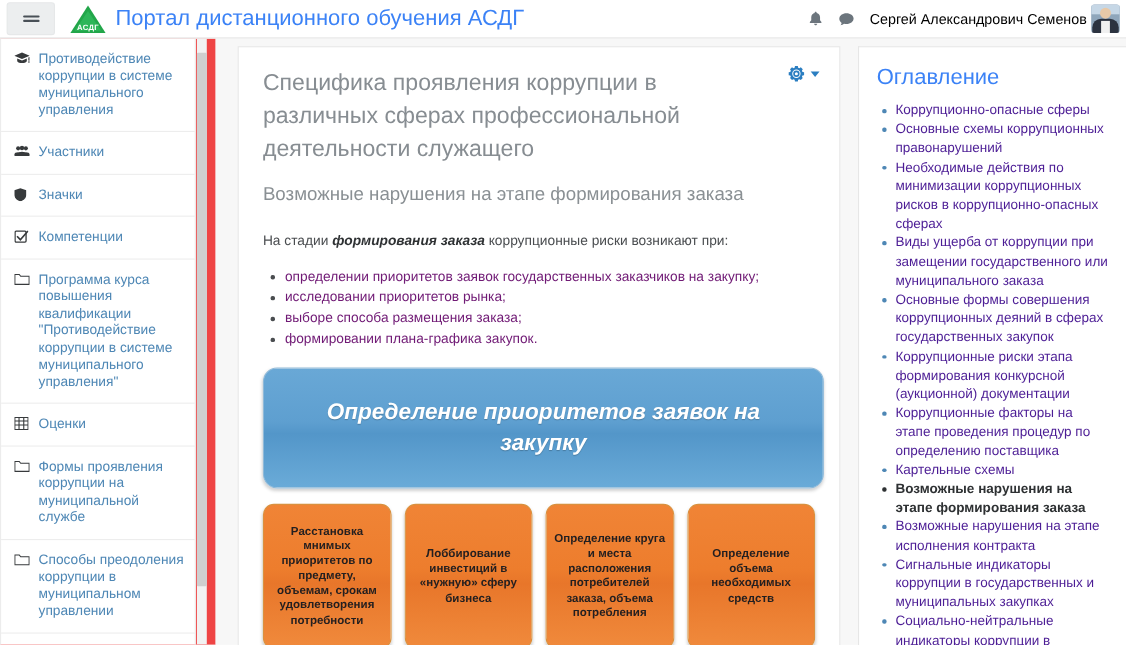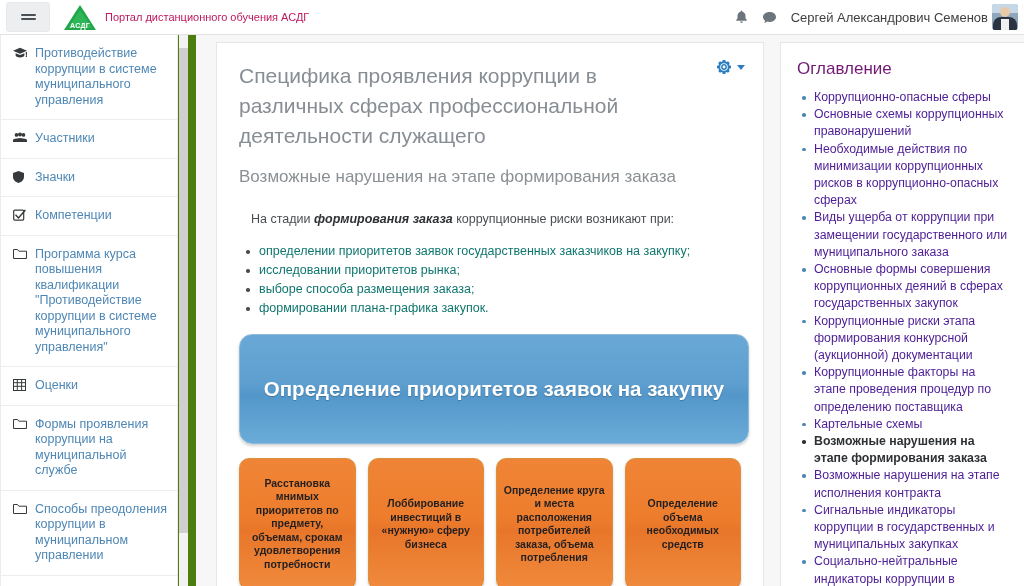--- a/index.html
+++ b/index.html
@@ -55,32 +55,32 @@
     border-right: 12px solid transparent;
     border-bottom: 18px solid #2eb659;
   }
   .logo-pyramid .logo-word {
     position:absolute; left:0; bottom:1px; width:32px;
     text-align:center; font-size:7px; font-weight:bold;
     color:#ffffff; letter-spacing:0.3px;
     font-family:"Liberation Sans", sans-serif;
   }
   .brand-title {
-    font-size: 11px; color: #be185d; white-space: nowrap;
+    font-size: 20px; color: #3b82f6; white-space: nowrap;
   }
   .nav-right {
     margin-left: auto; display:flex; align-items:center;
     padding-right: 6px;
   }
   .nav-icon {
     color:#6c757d; margin-right: 14px; font-size:13px;
     display:flex; align-items:center; cursor:pointer;
   }
   .user-name {
-    font-size: 13px; color:#404040; margin-right:4px; cursor:pointer;
+    font-size: 13px; color:#000000; margin-right:4px; cursor:pointer;
     white-space:nowrap;
   }
   .avatar {
     width:26px; height:26px; border-radius:3px; overflow:hidden;
     background:#8fa6bb; position:relative; cursor:pointer;
     flex:none;
   }
   .avatar .head {
     position:absolute; left:8px; top:3px; width:10px; height:10px;
     border-radius:50%; background:#e8c9a8;
@@ -102,21 +102,21 @@
   .page {
     position:absolute; top:35px; left:0;
     width:1024px; height:551px;
     background:#f7f7f7;
   }
 
   
   .drawer {
     position:absolute; left:0; top:0;
     width:196px; height:551px;
-    background:#4d7c0f;
+    background:#ef4444;
     overflow:hidden;
   }
   .nav-list {
     margin:0; padding:0; list-style:none;
     width:178px;
     background:#ffffff;
     border:1px solid #ececec;
     border-top:none;
   }
   .nav-item {
@@ -180,44 +180,45 @@
   .page-title {
     font-size:21px; color:#878d92; font-weight:400;
     line-height:30px; margin:0 0 14px 0;
     max-width:430px;
   }
   .section-title {
     font-size:17px; color:#8a9094; font-weight:400;
     line-height:24px; margin:0 0 22px 0;
   }
   .lead-text {
-    font-size:12.5px; color:#4a4d50; line-height:17px; margin:0 0 14px 12px;
+    font-size:12.5px; color:#4a4d50; line-height:17px; margin:0 0 14px 0;
   }
   .lead-text b { font-weight:bold; font-style:italic; color:#2e3133; }
   ul.risk-list {
     margin:0 0 16px 0; padding-left:20px; list-style:none;
   }
   ul.risk-list li {
-    font-size:12.5px; color:#0f766e; line-height:19px; position:relative;
+    font-size:12.5px; color:#701a75; line-height:19px; position:relative;
   }
   ul.risk-list li:before {
     content:""; position:absolute; left:-13px; top:8px;
     width:3.5px; height:3.5px; background:#4a4d50; border-radius:50%;
   }
 
   
   .diagram { position:relative; margin-top:4px; }
   .blue-box {
     width:510px; height:110px; margin:0 auto;
     background: linear-gradient(180deg,#69a8d6 0%,#5e9fd0 45%,#5396c9 55%,#6aabd8 100%);
     border:1.5px solid #8fb9d8;
     border-radius:13px;
     box-shadow: 0 2px 3px rgba(0,0,0,0.18);
     display:flex; align-items:center; justify-content:center;
     text-align:center;
+    font-style:italic;
   }
   .blue-box-text {
     color:#ffffff; font-weight:bold; font-size:20.5px; line-height:28px;
     text-shadow: 0 1px 1px rgba(0,0,0,0.22);
     padding:0 20px;
   }
   .orange-row {
     display:flex; gap:12px; margin-top:14px; justify-content:center;
   }
   .orange-box {
@@ -238,21 +239,21 @@
   .toc-card {
     position:absolute; left:584px; top:7px;
     width:244px; height:548px;
     background:#ffffff;
     border:1px solid #e6e6e6;
     border-right:none;
     overflow:hidden;
   }
   .toc-inner { padding:16px 14px 0 16px; }
   .toc-title {
-    font-size:17px; color:#701a75; font-weight:400; margin:0 0 10px 0;
+    font-size:20px; color:#3b82f6; font-weight:400; margin:0 0 10px 0;
   }
   ul.toc-list { margin:0; padding-left:17px; list-style:none; }
   ul.toc-list li {
     font-size:12.3px; line-height:17.2px; color:#4c1d95;
     margin-bottom:0px; position:relative; cursor:pointer;
   }
   ul.toc-list li:before {
     content:""; position:absolute; left:-12px; top:7px;
     width:3.5px; height:3.5px; background:#4e87b5; border-radius:50%;
   }

